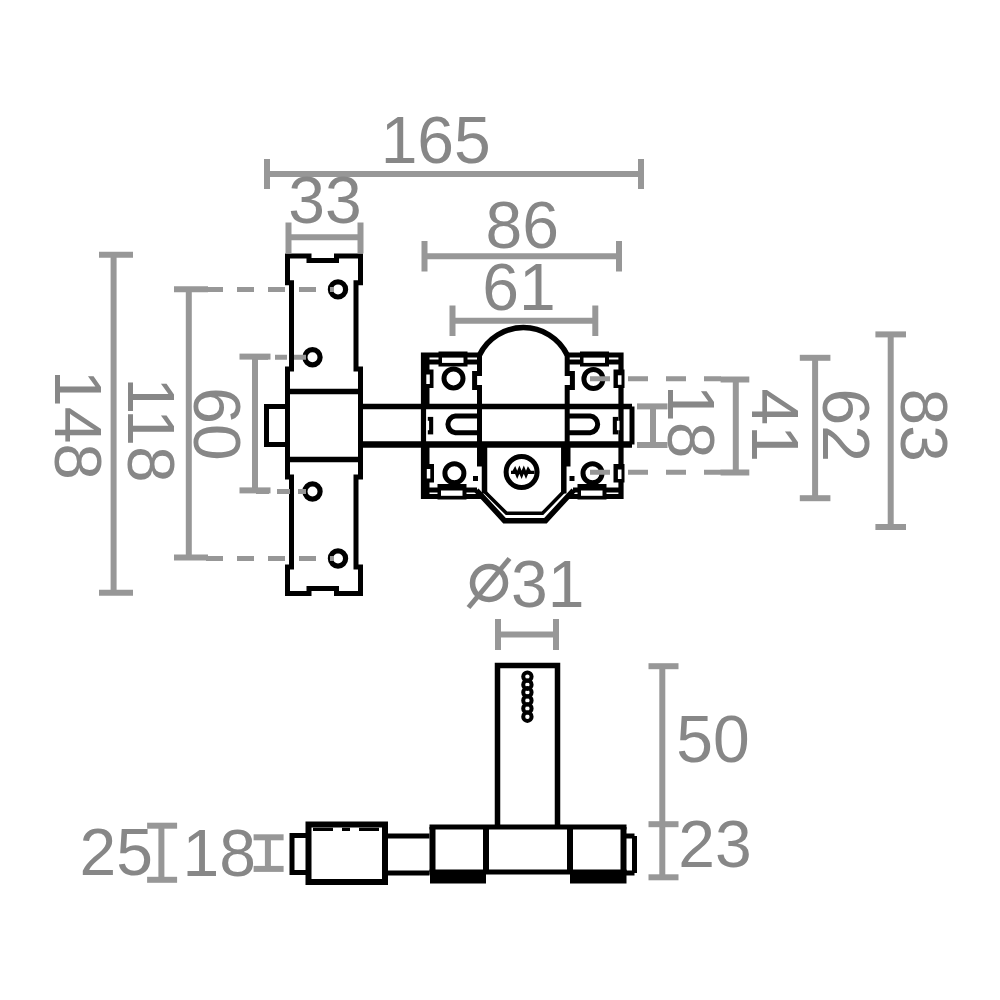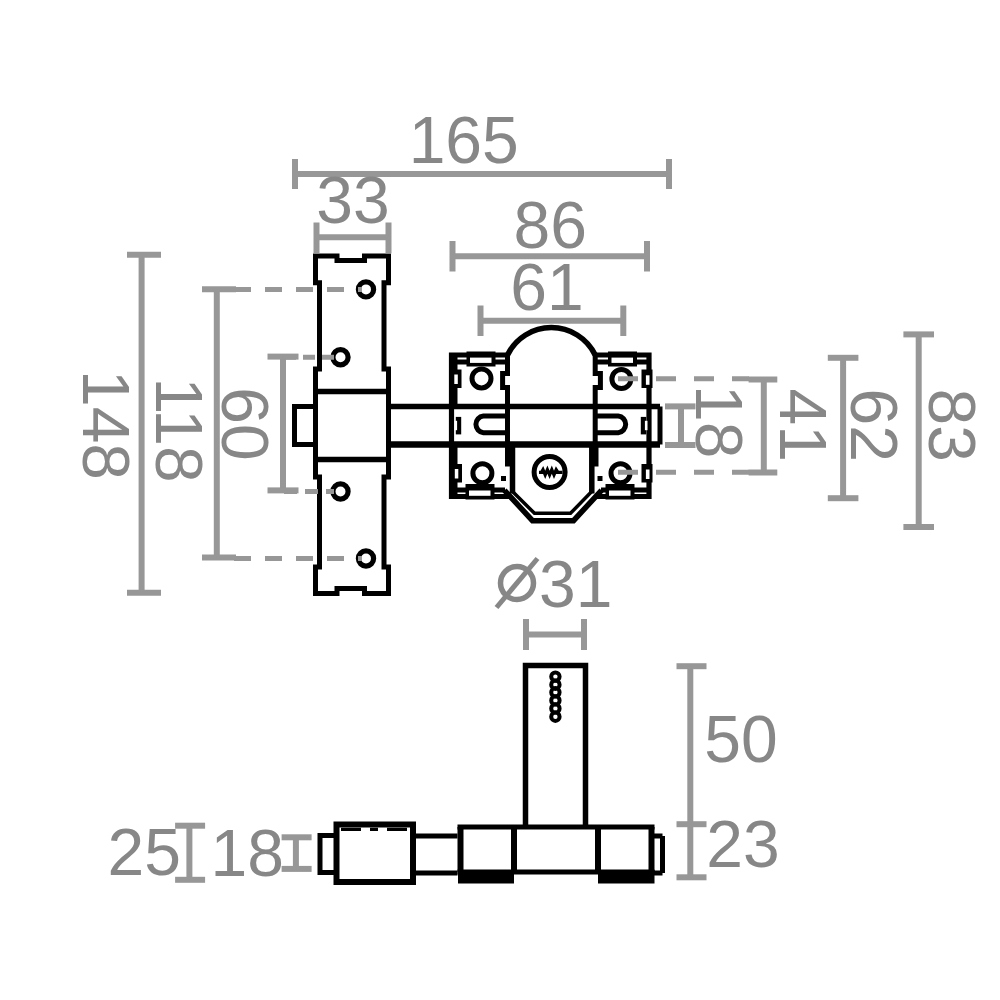--- a/index.html
+++ b/index.html
@@ -1,16 +1,16 @@
 <!DOCTYPE html>
 <html><head>
 <meta charset="utf-8">
 <style>
   html,body{margin:0;padding:0;background:#fff;}
-  .wrap{width:832px;height:1000px;position:relative;padding-left:28px;}
+  .wrap{width:832px;height:1000px;position:relative;}
   svg{display:block;}
   text{font-family:"Liberation Sans",sans-serif;fill:#878787;}
 </style>
 </head>
 <body>
 <div class="wrap">
 <svg width="1000" height="1000" viewBox="0 0 1000 1000">
 <rect x="0" y="0" width="1000" height="1000" fill="#ffffff"></rect>
 
 <g stroke="#000000" fill="none" stroke-width="5">

